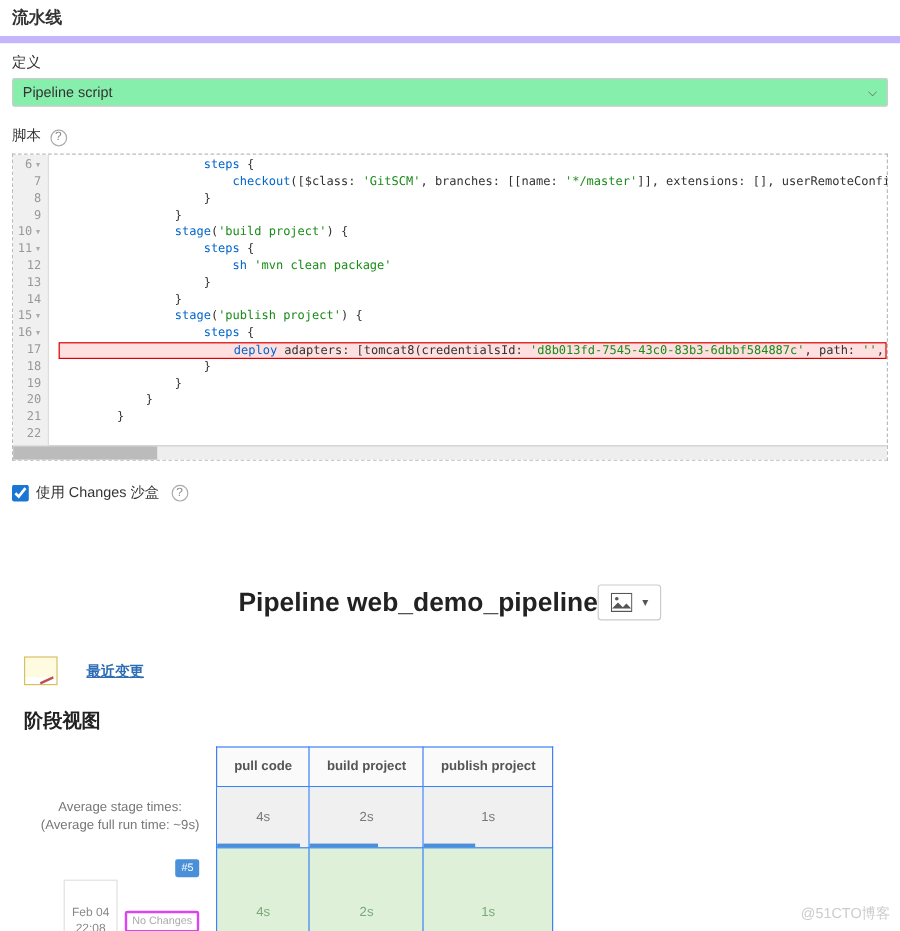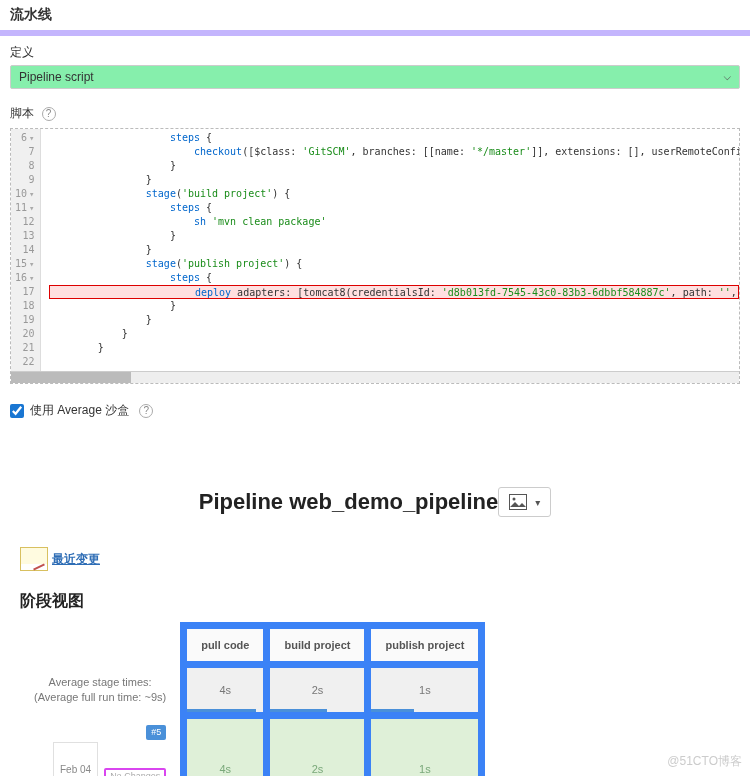--- a/index.html
+++ b/index.html
@@ -23,27 +23,27 @@
   .scroll-thumb { position: absolute; left: 0; top: 0; height: 100%; width: 120px; background: #bbb; }
   .checkbox-row { padding: 8px 10px; font-size: 12px; display: flex; align-items: center; gap: 6px; }
   .checkbox { width: 14px; height: 14px; accent-color: #1976d2; }
   .spacer { height: 60px; }
   .pipeline-header { display: flex; align-items: center; justify-content: center; padding: 0 20px; }
   .pipeline-header h1 { font-size: 22px; font-weight: bold; color: #222; }
   .dropdown-btn { border: 1px solid #ccc; border-radius: 3px; padding: 6px 10px; display: flex; align-items: center; gap: 8px; background: #fff; }
   .image-icon svg { display: block; }
   .mini-caret { font-size: 10px; color: #555; }
   .body-pad { padding: 10px 20px; }
-  .changes-row { display: flex; align-items: center; gap: 4px; margin: 20px 0 20px 0; }
+  .changes-row { display: flex; align-items: center; gap: 24px; margin: 20px 0 20px 0; }
   .note-icon { width: 28px; height: 24px; background: linear-gradient(#fffbe0 75%, #fff 75%); border: 1px solid #d8c060; position: relative; }
   .note-icon::after { content: ""; position: absolute; right: 2px; bottom: 2px; width: 12px; height: 2px; background: #c0504d; transform: rotate(-25deg); }
   .changes-link { color: #2e6db5; font-size: 12px; font-weight: bold; }
   h2.sub { font-size: 16px; font-weight: bold; color: #222; margin: 18px 0 10px 0; }
   .stage-grid { border-collapse: collapse; }
-  .stage-grid th, .stage-grid td { border: 7px solid #3b82f6; text-align: center; font-size: 11px; }
+  .stage-grid th, .stage-grid td { border: 1px solid #3b82f6; text-align: center; font-size: 11px; }
   .stage-grid th { padding: 10px 14px; color: #555; background: #fafafa; font-weight: bold; }
   .stage-grid td { padding: 10px 14px; color: #777; }
   .row-avg td.timecell { background: #f0f0f0; position: relative; }
   .timecell .bar { position: absolute; left: 0; bottom: 0; height: 3px; background: #4a90d9; }
   .bar.w1 { width: 90%; } .bar.w2 { width: 60%; } .bar.w3 { width: 40%; }
   .row-run td.timecell { background: #dff0d8; color: #7aa87a; }
   .left-cell { font-size: 10px; color: #888; text-align: right; padding: 4px 6px; line-height: 1.4; min-width: 140px; }
   .run-meta { display: flex; align-items: center; gap: 6px; justify-content: flex-end; }
   .build-badge { background: #4a90d9; color: #fff; font-size: 9px; padding: 1px 5px; border-radius: 2px; }
   .run-cell { border: 1px solid #e0e0e0; padding: 20px 6px; font-size: 10px; color: #888; text-align: center; }
@@ -91,21 +91,21 @@
       </div>
     <div class="code-area" id="code-area"><div class="code-line">                    <span class="kw">steps</span> {</div><div class="code-line">                        <span class="kw">checkout</span>([$class: <span class="str">'GitSCM'</span>, branches: [[name: <span class="str">'*/master'</span>]], extensions: [], userRemoteConfigs: [[credentialsId: '1be38991-873b-4a68-8eb6-31234</div><div class="code-line">                    }</div><div class="code-line">                }</div><div class="code-line">                <span class="kw">stage</span>(<span class="str">'build project'</span>) {</div><div class="code-line">                    <span class="kw">steps</span> {</div><div class="code-line">                        <span class="kw">sh</span> <span class="str">'mvn clean package'</span></div><div class="code-line">                    }</div><div class="code-line">                }</div><div class="code-line">                <span class="kw">stage</span>(<span class="str">'publish project'</span>) {</div><div class="code-line">                    <span class="kw">steps</span> {</div><div class="code-line hl-red">                        <span class="kw">deploy</span> adapters: [tomcat8(credentialsId: <span class="str">'d8b013fd-7545-43c0-83b3-6dbbf584887c'</span>, path: <span class="str">''</span>, url: )], contextPath:</div><div class="code-line">                    }</div><div class="code-line">                }</div><div class="code-line">            }</div><div class="code-line">        }</div><div class="code-line"></div></div>
   </div>
   <div class="scroll-x">
     <div class="scroll-thumb"></div>
   </div>
 </div>
 
 <div class="checkbox-row">
   <input type="checkbox" class="checkbox" checked="" style="">
-  <span>使用 Average 沙盒</span>
+  <span>使用 Changes 沙盒</span>
   <span class="help-icon">?</span>
 </div>
 
 <div class="spacer"></div>
 
 <div class="pipeline-header">
   <h1>Pipeline web_demo_pipeline</h1>
   <div class="dropdown-btn">
     <span class="image-icon">
       <svg width="18" height="16" viewBox="0 0 18 16">

